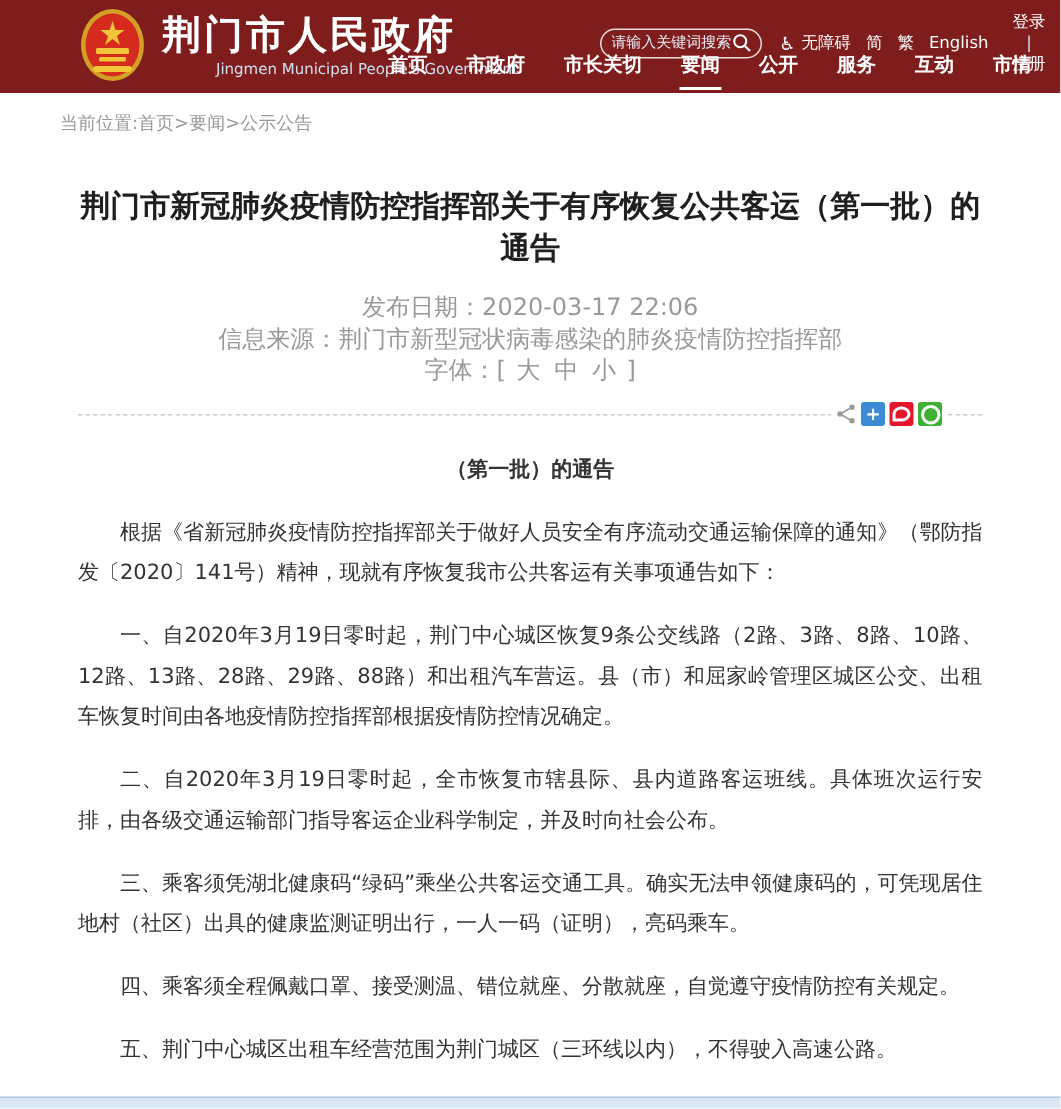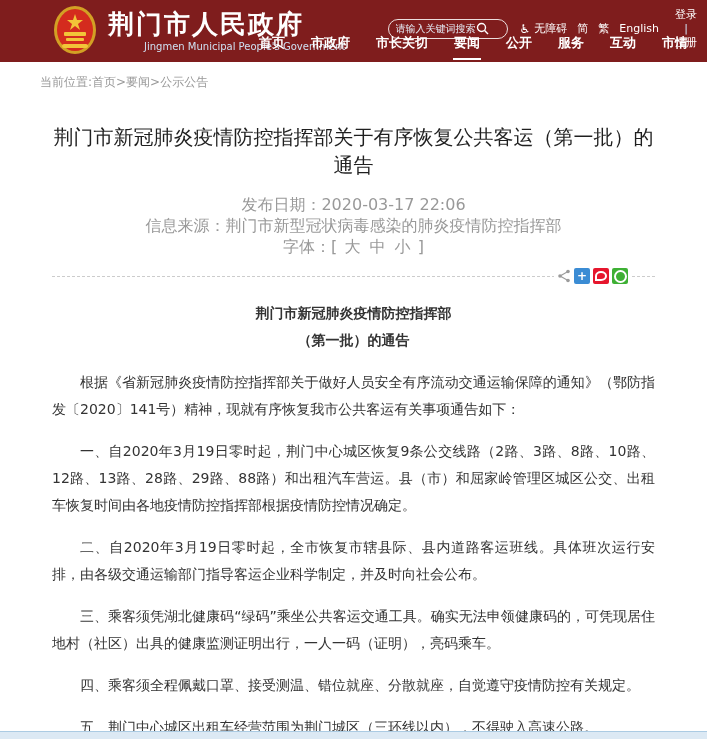--- a/index.html
+++ b/index.html
@@ -8,42 +8,42 @@
 
   
   .header { position:relative; height:62px; background:#7f1d1d; color:#fff; }
   .brand { position:absolute; left:52px; top:4px; display:flex; align-items:center; }
   .emblem { width:46px; height:52px; margin-right:10px; }
   .site-name { font-size:26px; font-weight:bold; letter-spacing:2px; line-height:30px; }
   .site-name-en { font-size:10px; color:#cfe0f2; margin-top:2px;margin-left:36px; }
 
   .utility { position:absolute; top:7px; right:10px; display:flex; align-items:center; font-size:11px; }
   .search-box { display:flex; align-items:center; border:1px solid rgba(255,255,255,.85);
-    border-radius:11px; height:20px; padding:0 7px; width:120px; }
+    border-radius:11px; height:20px; padding:0 7px; width:108px; }
   .search-box input { background:transparent; border:none; outline:none; color:#fff;
     font-size:10px; width:80px; font-family:inherit; }
   .search-box input::placeholder { color:#e6eef8; }
   .search-icon svg { display:block; }
   .util-links { display:flex; align-items:center; margin-left:12px; gap:10px; }
   .util-links span { cursor:pointer; white-space:nowrap; }
   .access-icon { font-size:12px; margin-right:-6px; }
   .login-group { display:flex; align-items:center; margin-left:6px;flex-direction:column; }
   .login-group .sep { padding:0 6px; color:#cfe0f2; }
 
   .nav { position:absolute; right:6px; bottom:6px; display:flex; gap:0; }
   .nav-item { font-size:13px; font-weight:bold; color:#fff; padding:4px 13px; position:relative; cursor:pointer; }
   .nav-item.active::after { content:""; position:absolute; left:50%; transform:translateX(-50%);
     bottom:-4px; width:28px; height:2px; background:#fff; }
 
   
   .breadcrumb { margin:12px 0 0 40px; font-size:12px; color:#999; }
 
   
   .article { padding:0 52px; color:#333; }
-  .article-title { margin-top:32px; text-align:center; font-size:20px; font-weight:normal;
+  .article-title { margin-top:32px; text-align:center; font-size:20px; font-weight:bold;
     color:#1f1f1f; line-height:28px; }
   .article-meta { margin-top:16px; text-align:center; font-size:16px; color:#999; }
   .article-meta .chunk { margin:0 14px; white-space:nowrap; }
   .font-size-btn { cursor:pointer; margin:0 2px; color:#999; }
 
   .divider-row { position:relative; margin-top:18px; border-top:1px dashed #ccc; height:14px; }
   .share-bar { position:absolute; right:24px; top:-9px; background:#fff; padding:0 3px;
     display:flex; align-items:center; gap:3px; }
   .share-glyph { color:#9b9b9b; display:flex; }
   .share-sq { width:16px; height:16px; border-radius:2px; display:flex; align-items:center;
@@ -149,21 +149,20 @@
           <line x1="3" y1="7" x2="11" y2="11.5" stroke="#9b9b9b" stroke-width="1.1"></line>
         </svg>
       </span>
       <span class="share-sq share-plus">+</span>
       <span class="share-sq share-weibo"></span>
       <span class="share-sq share-wechat"></span>
     </div>
   </div>
 
   <div class="doc">
-    <div class="doc-heading">荆门市新冠肺炎疫情防控指挥部</div>
     <div class="doc-heading">（第一批）的通告</div>
 
     <p class="body-para">根据《省新冠肺炎疫情防控指挥部关于做好人员安全有序流动交通运输保障的通知》（鄂防指发〔2020〕141号）精神，现就有序恢复我市公共客运有关事项通告如下：</p>
     <p class="body-para">一、自2020年3月19日零时起，荆门中心城区恢复9条公交线路（2路、3路、8路、10路、12路、13路、28路、29路、88路）和出租汽车营运。县（市）和屈家岭管理区城区公交、出租车恢复时间由各地疫情防控指挥部根据疫情防控情况确定。</p>
     <p class="body-para">二、自2020年3月19日零时起，全市恢复市辖县际、县内道路客运班线。具体班次运行安排，由各级交通运输部门指导客运企业科学制定，并及时向社会公布。</p>
     <p class="body-para">三、乘客须凭湖北健康码“绿码”乘坐公共客运交通工具。确实无法申领健康码的，可凭现居住地村（社区）出具的健康监测证明出行，一人一码（证明），亮码乘车。</p>
     <p class="body-para">四、乘客须全程佩戴口罩、接受测温、错位就座、分散就座，自觉遵守疫情防控有关规定。</p>
     <p class="body-para">五、荆门中心城区出租车经营范围为荆门城区（三环线以内），不得驶入高速公路。</p>
 
   </div>

